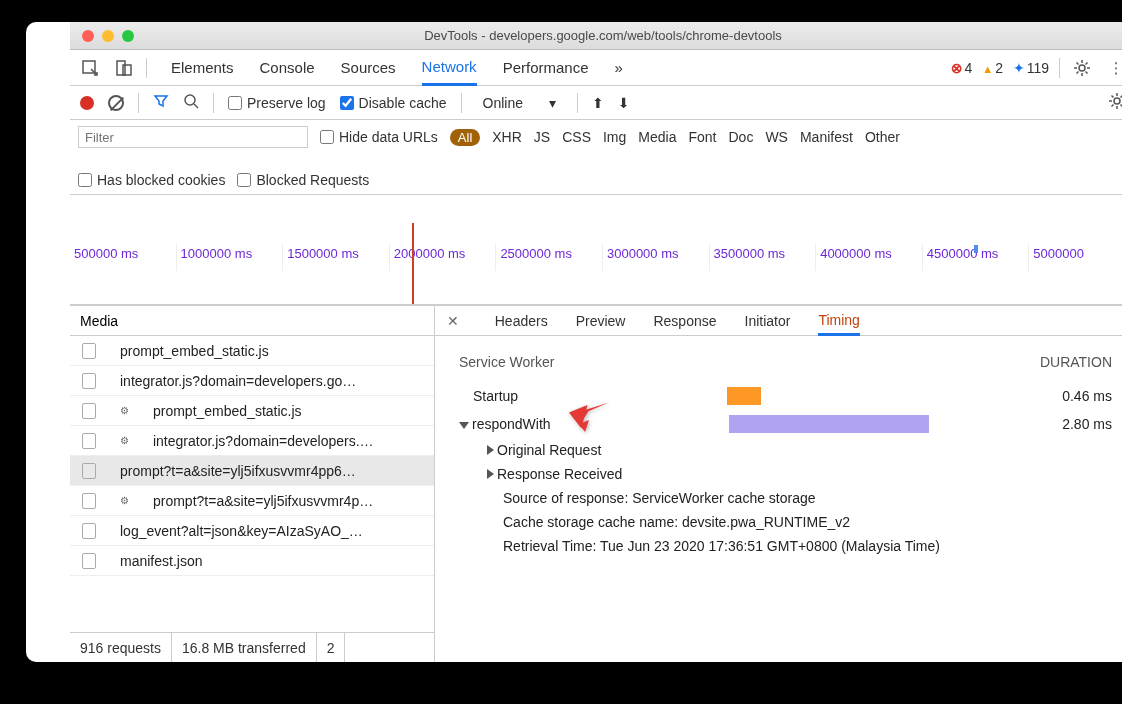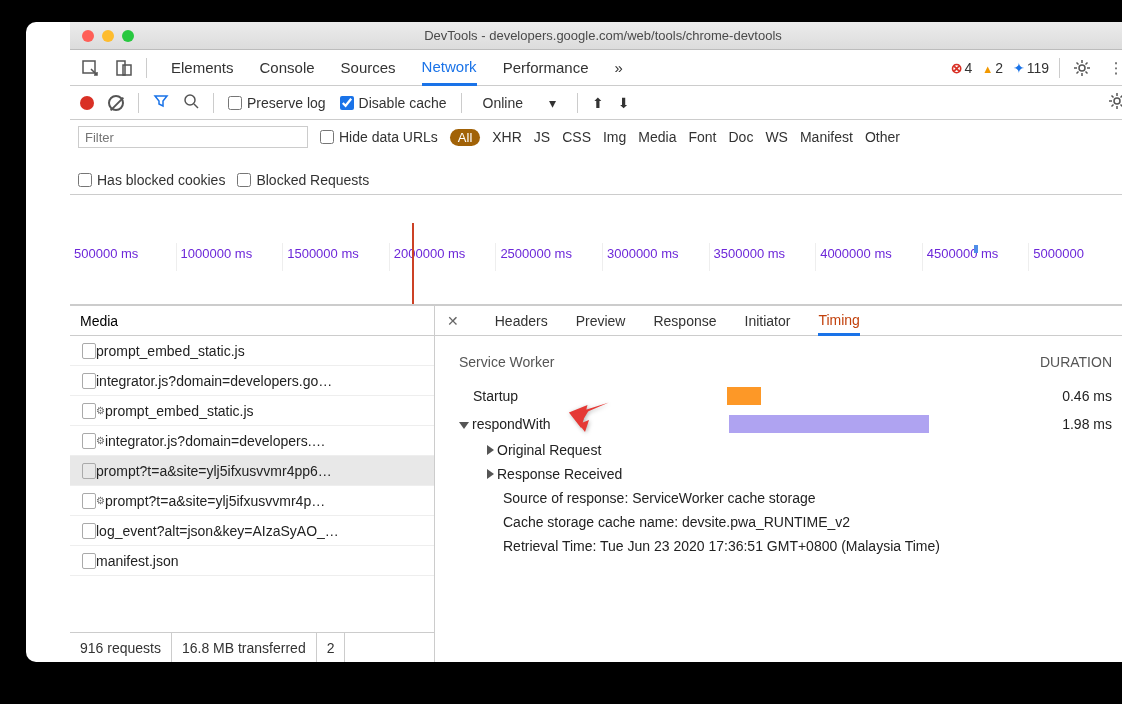--- a/index.html
+++ b/index.html
@@ -35,21 +35,21 @@
   .fitem{color:#333;}
   .timeline{height:110px;border-bottom:1px solid #ccc;position:relative;overflow:hidden;}
   .ticks{display:flex;height:28px;font-size:13px;color:#6d28d9;margin-top:48px;}
   .ticks div{flex:1;border-right:1px solid #eee;padding-left:4px;padding-top:3px;white-space:nowrap;}
   .redline{position:absolute;top:28px;bottom:0;left:342px;width:2px;background:#cc4125;}
   .bluedot{position:absolute;top:50px;left:904px;width:4px;height:8px;background:#4f8de8;}
   .lower{flex:1;display:flex;overflow:hidden;border-top:1px solid #ccc;}
   .namecol{width:365px;border-right:1px solid #ccc;display:flex;flex-direction:column;}
   .namecol .hdr{height:30px;border-bottom:1px solid #ccc;display:flex;align-items:center;padding-left:10px;font-size:14px;}
   .reqlist{flex:1;overflow:auto;}
-  .reqrow{height:30px;border-bottom:1px solid #eee;display:flex;align-items:center;padding-left:12px;gap:0;font-size:14px;color:#222;white-space:nowrap;overflow:hidden;text-overflow:ellipsis;}
+  .reqrow{height:30px;border-bottom:1px solid #eee;display:flex;align-items:center;padding-left:12px;gap:24px;font-size:14px;color:#222;white-space:nowrap;overflow:hidden;text-overflow:ellipsis;}
   .reqrow.sel{background:#e8e8e8;}
   .fileicon{width:14px;height:16px;border:1px solid #aaa;border-radius:2px;position:relative;flex-shrink:0;}
   .gear{font-size:10px;color:#666;}
   .status{height:30px;border-top:1px solid #ccc;display:flex;align-items:center;font-size:14px;color:#333;}
   .status span{padding:0 10px;border-right:1px solid #ccc;height:100%;display:flex;align-items:center;}
   .detail{flex:1;display:flex;flex-direction:column;}
   .dtabs{height:30px;border-bottom:1px solid #ccc;display:flex;align-items:center;gap:28px;padding-left:12px;font-size:14px;color:#333;}
   .dtabs .close{color:#666;margin-right:8px;cursor:pointer;}
   .dtabs .dt.active{color:#c2410c;border-bottom:3px solid #1a73e8;height:100%;display:flex;align-items:center;margin-bottom:-1px;}
   .timing{flex:1;padding:18px 24px;font-size:14px;color:#222;position:relative;}
@@ -261,21 +261,21 @@
           <span>DURATION</span>
         </div>
         <div class="trow">
           <span class="lbl" style="padding-left:14px;">Startup</span>
           <span class="bar orange"></span>
           <span class="dur">0.46 ms</span>
         </div>
         <div class="trow">
           <span class="lbl"><span class="tri"></span><span>respondWith</span></span>
           <span class="bar purple"></span>
-          <span class="dur">1.98 ms</span>
+          <span class="dur">2.80 ms</span>
         </div>
         <div class="sub"><span class="tri right"></span><span>Original Request</span></div>
         <div class="sub"><span class="tri right"></span><span>Response Received</span></div>
         <div class="sub" style="margin-left:44px;">Source of response: ServiceWorker cache storage</div>
         <div class="sub" style="margin-left:44px;">Cache storage cache name: devsite.pwa_RUNTIME_v2</div>
         <div class="sub" style="margin-left:44px;">Retrieval Time: Tue Jun 23 2020 17:36:51 GMT+0800 (Malaysia Time)</div>
 
         <div class="arrow">
           <svg width="50" height="50" viewBox="0 0 50 50">
               <path d="M40 8 L12 30 L20 30 L20 40 L4 28 L20 16 L20 26 L12 26 Z" fill="#e53935" transform="rotate(15 25 25)"></path>

